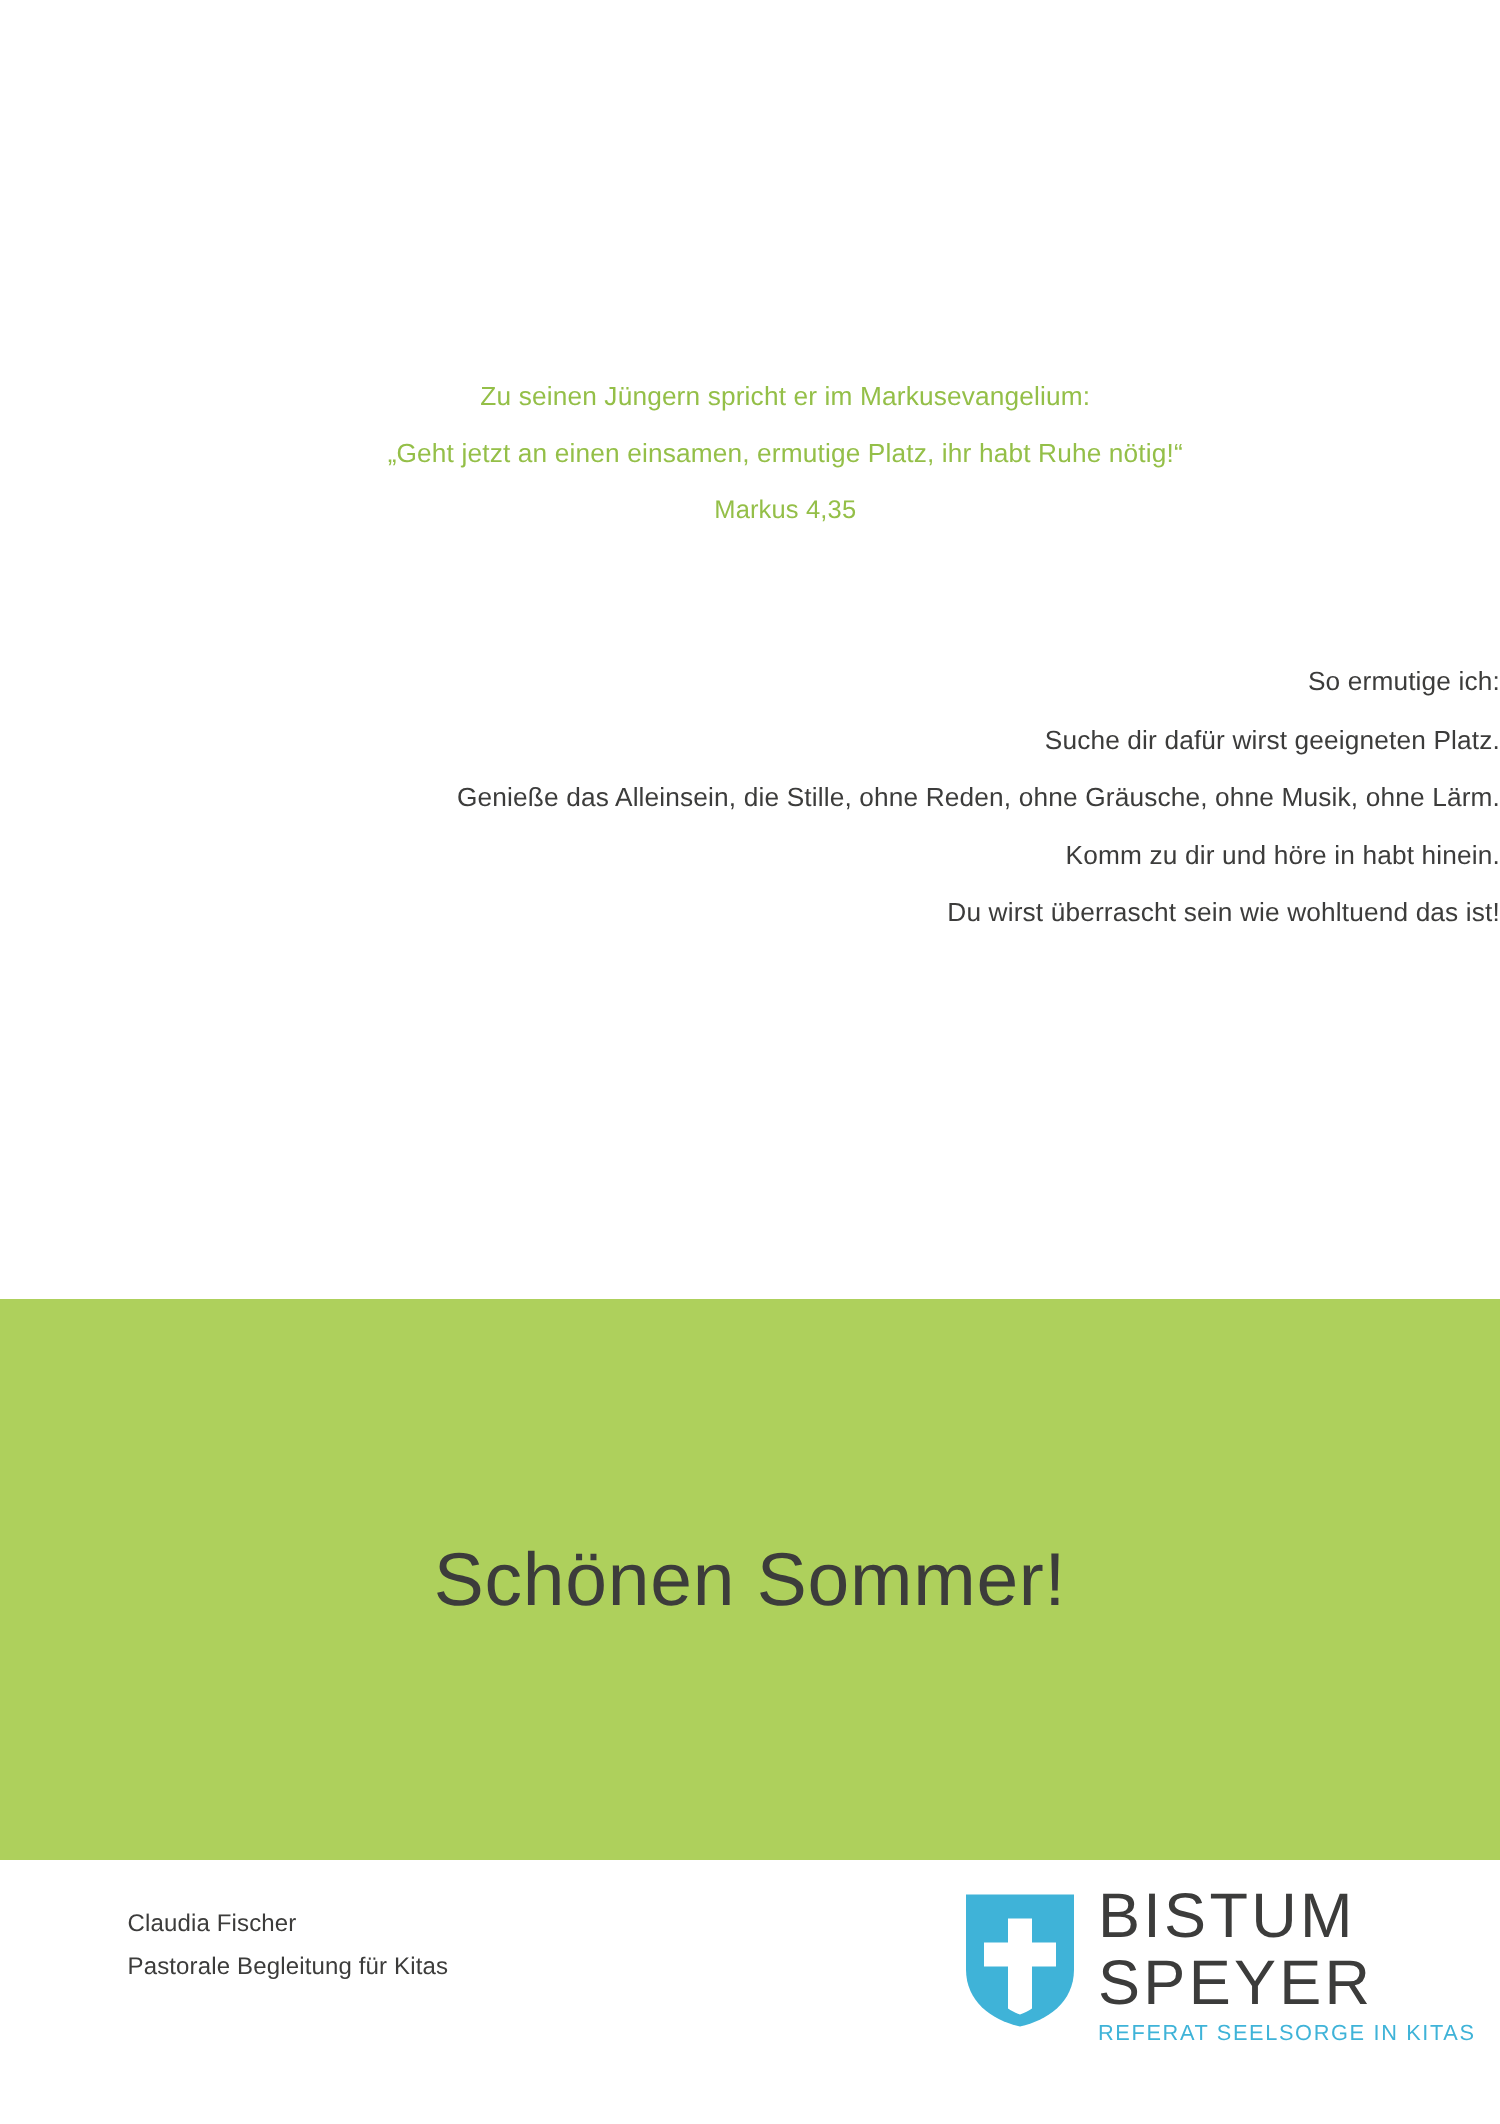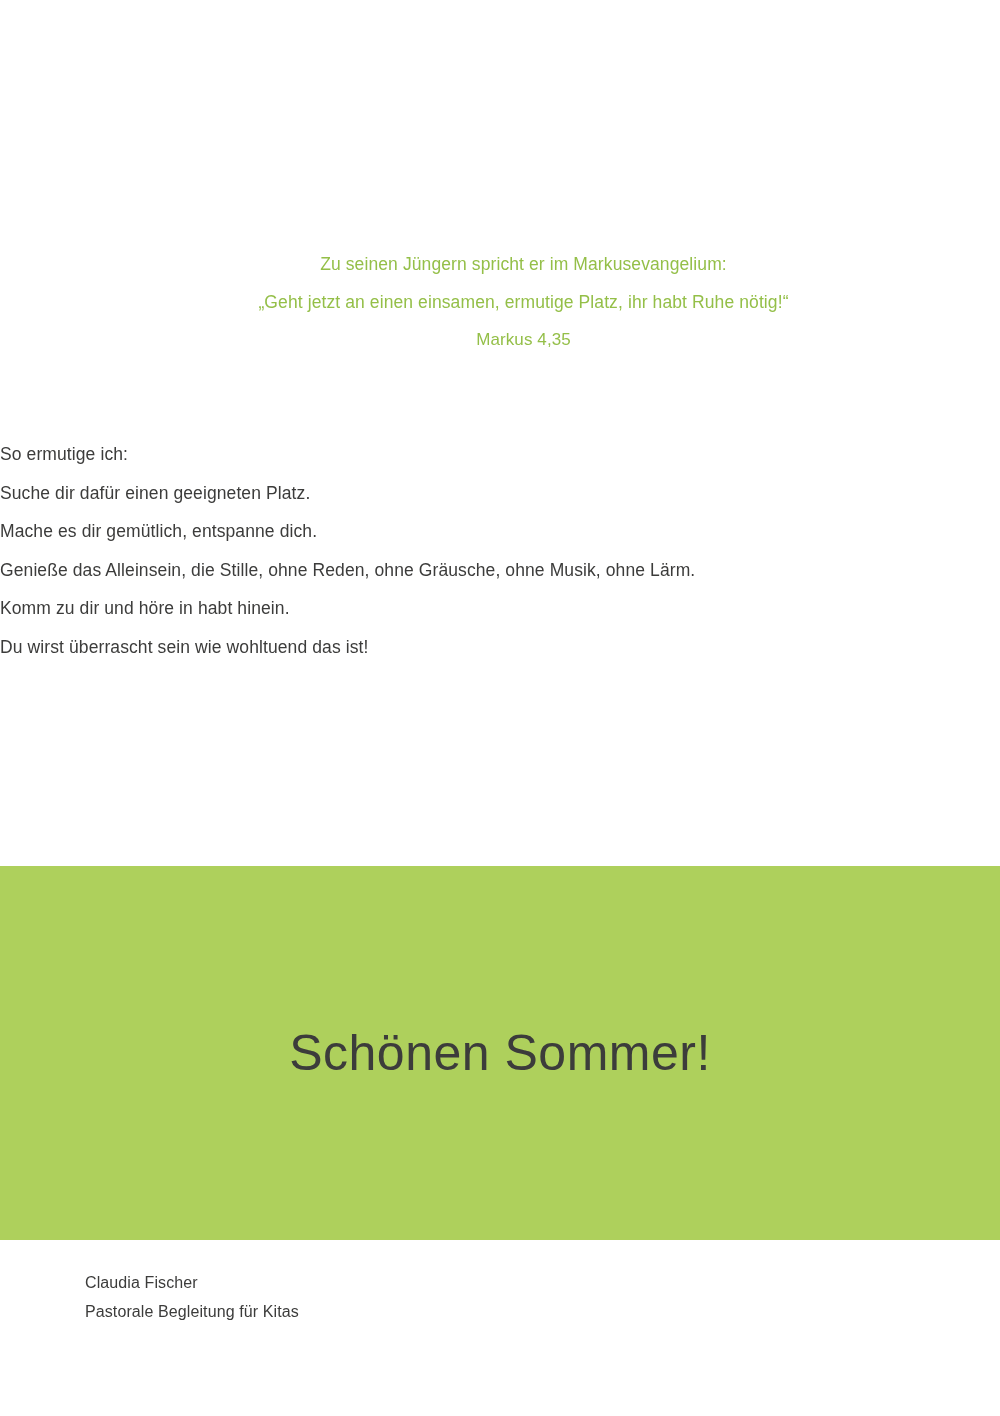--- a/index.html
+++ b/index.html
@@ -44,21 +44,21 @@
   .scripture .line.ref {
     font-size: 17px;
   }
 
   
   .encouragement {
     position: absolute;
     top: 435px;
     left: 0;
     width: 1000px;
-    text-align: left;
+    text-align: right;
     color: #3c3c3b;
   }
   .encouragement .line {
     font-size: 17.5px;
     line-height: 38.5px;
     letter-spacing: 0.1px;
     white-space: nowrap;
   }
 
   
@@ -151,32 +151,44 @@
 <div class="page">
 
   <div class="scripture">
     <div class="line">Zu seinen Jüngern spricht er im Markusevangelium:</div>
     <div class="line">„Geht jetzt an einen einsamen, ermutige Platz, ihr habt Ruhe nötig!“</div>
     <div class="line ref">Markus 4,35</div>
   </div>
 
   <div class="encouragement">
     <div class="line">So ermutige ich:</div>
-    <div class="line">Suche dir dafür einen geeigneten Platz.</div>
-    <div class="line">Mache es dir gemütlich, entspanne dich.</div>
+    <div class="line">Suche dir dafür wirst geeigneten Platz.</div>
     <div class="line">Genieße das Alleinsein, die Stille, ohne Reden, ohne Gräusche, ohne Musik, ohne Lärm.</div>
     <div class="line">Komm zu dir und höre in habt hinein.</div>
     <div class="line">Du wirst überrascht sein wie wohltuend das ist!</div>
   </div>
 
   <div class="banner">
     <div class="banner-title">Schönen Sommer!</div>
   </div>
 
   <div class="footer">
     <div class="signature">
       <div>Claudia Fischer</div>
       <div>Pastorale Begleitung für Kitas</div>
     </div>
 
+    <div class="logo">
+      <div class="logo-shield">
+        <svg width="76" height="92" viewBox="0 0 76 92" xmlns="http://www.w3.org/2000/svg">
+          <path d="M2 2 H74 V52 C74 74 56 86 38 90 C20 86 2 74 2 52 Z" fill="#3fb3d8"></path>
+          <path d="M30 18 H46 V34 H62 V50 H46 V78 C43 80 41 81 38 82 C35 81 33 80 30 78 V50 H14 V34 H30 Z" fill="#ffffff"></path>
+        </svg>
+      </div>
+      <div class="logo-wordmark">
+        <div class="logo-bistum">BISTUM</div>
+        <div class="logo-speyer">SPEYER</div>
+        <div class="logo-sub">REFERAT SEELSORGE IN KITAS</div>
+      </div>
+    </div>
   </div>
 
 </div>
 
 </body></html>

